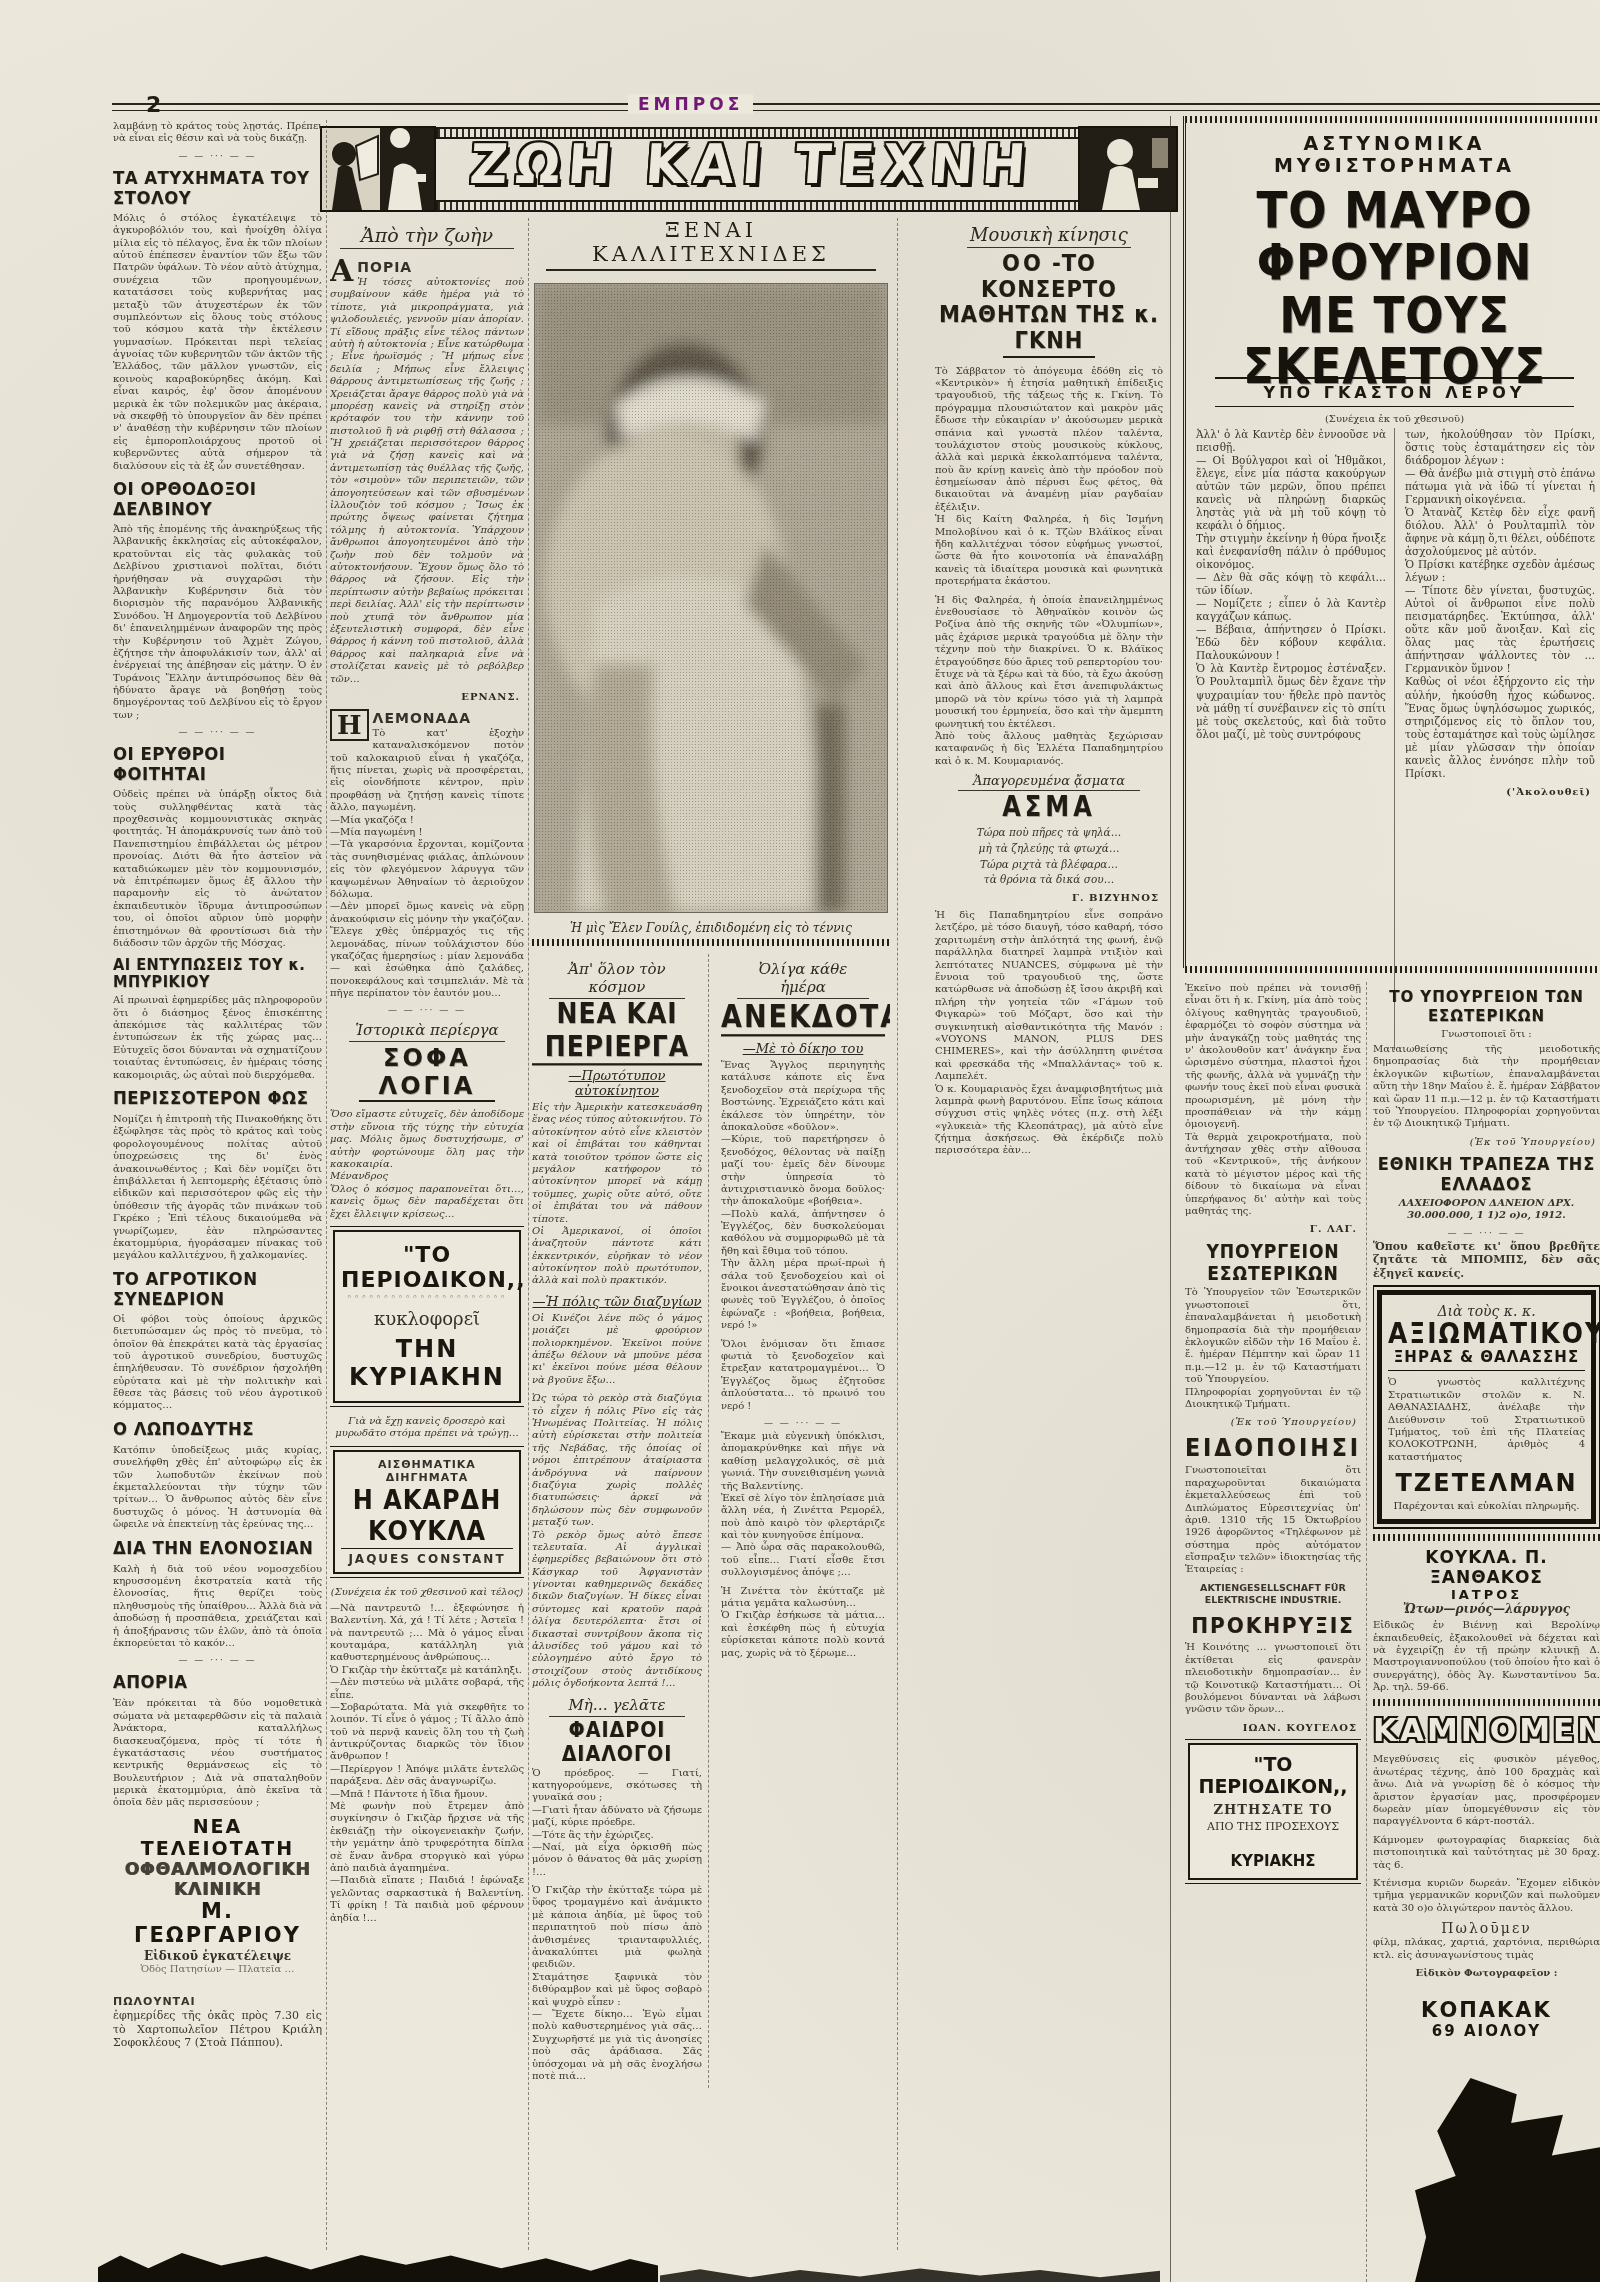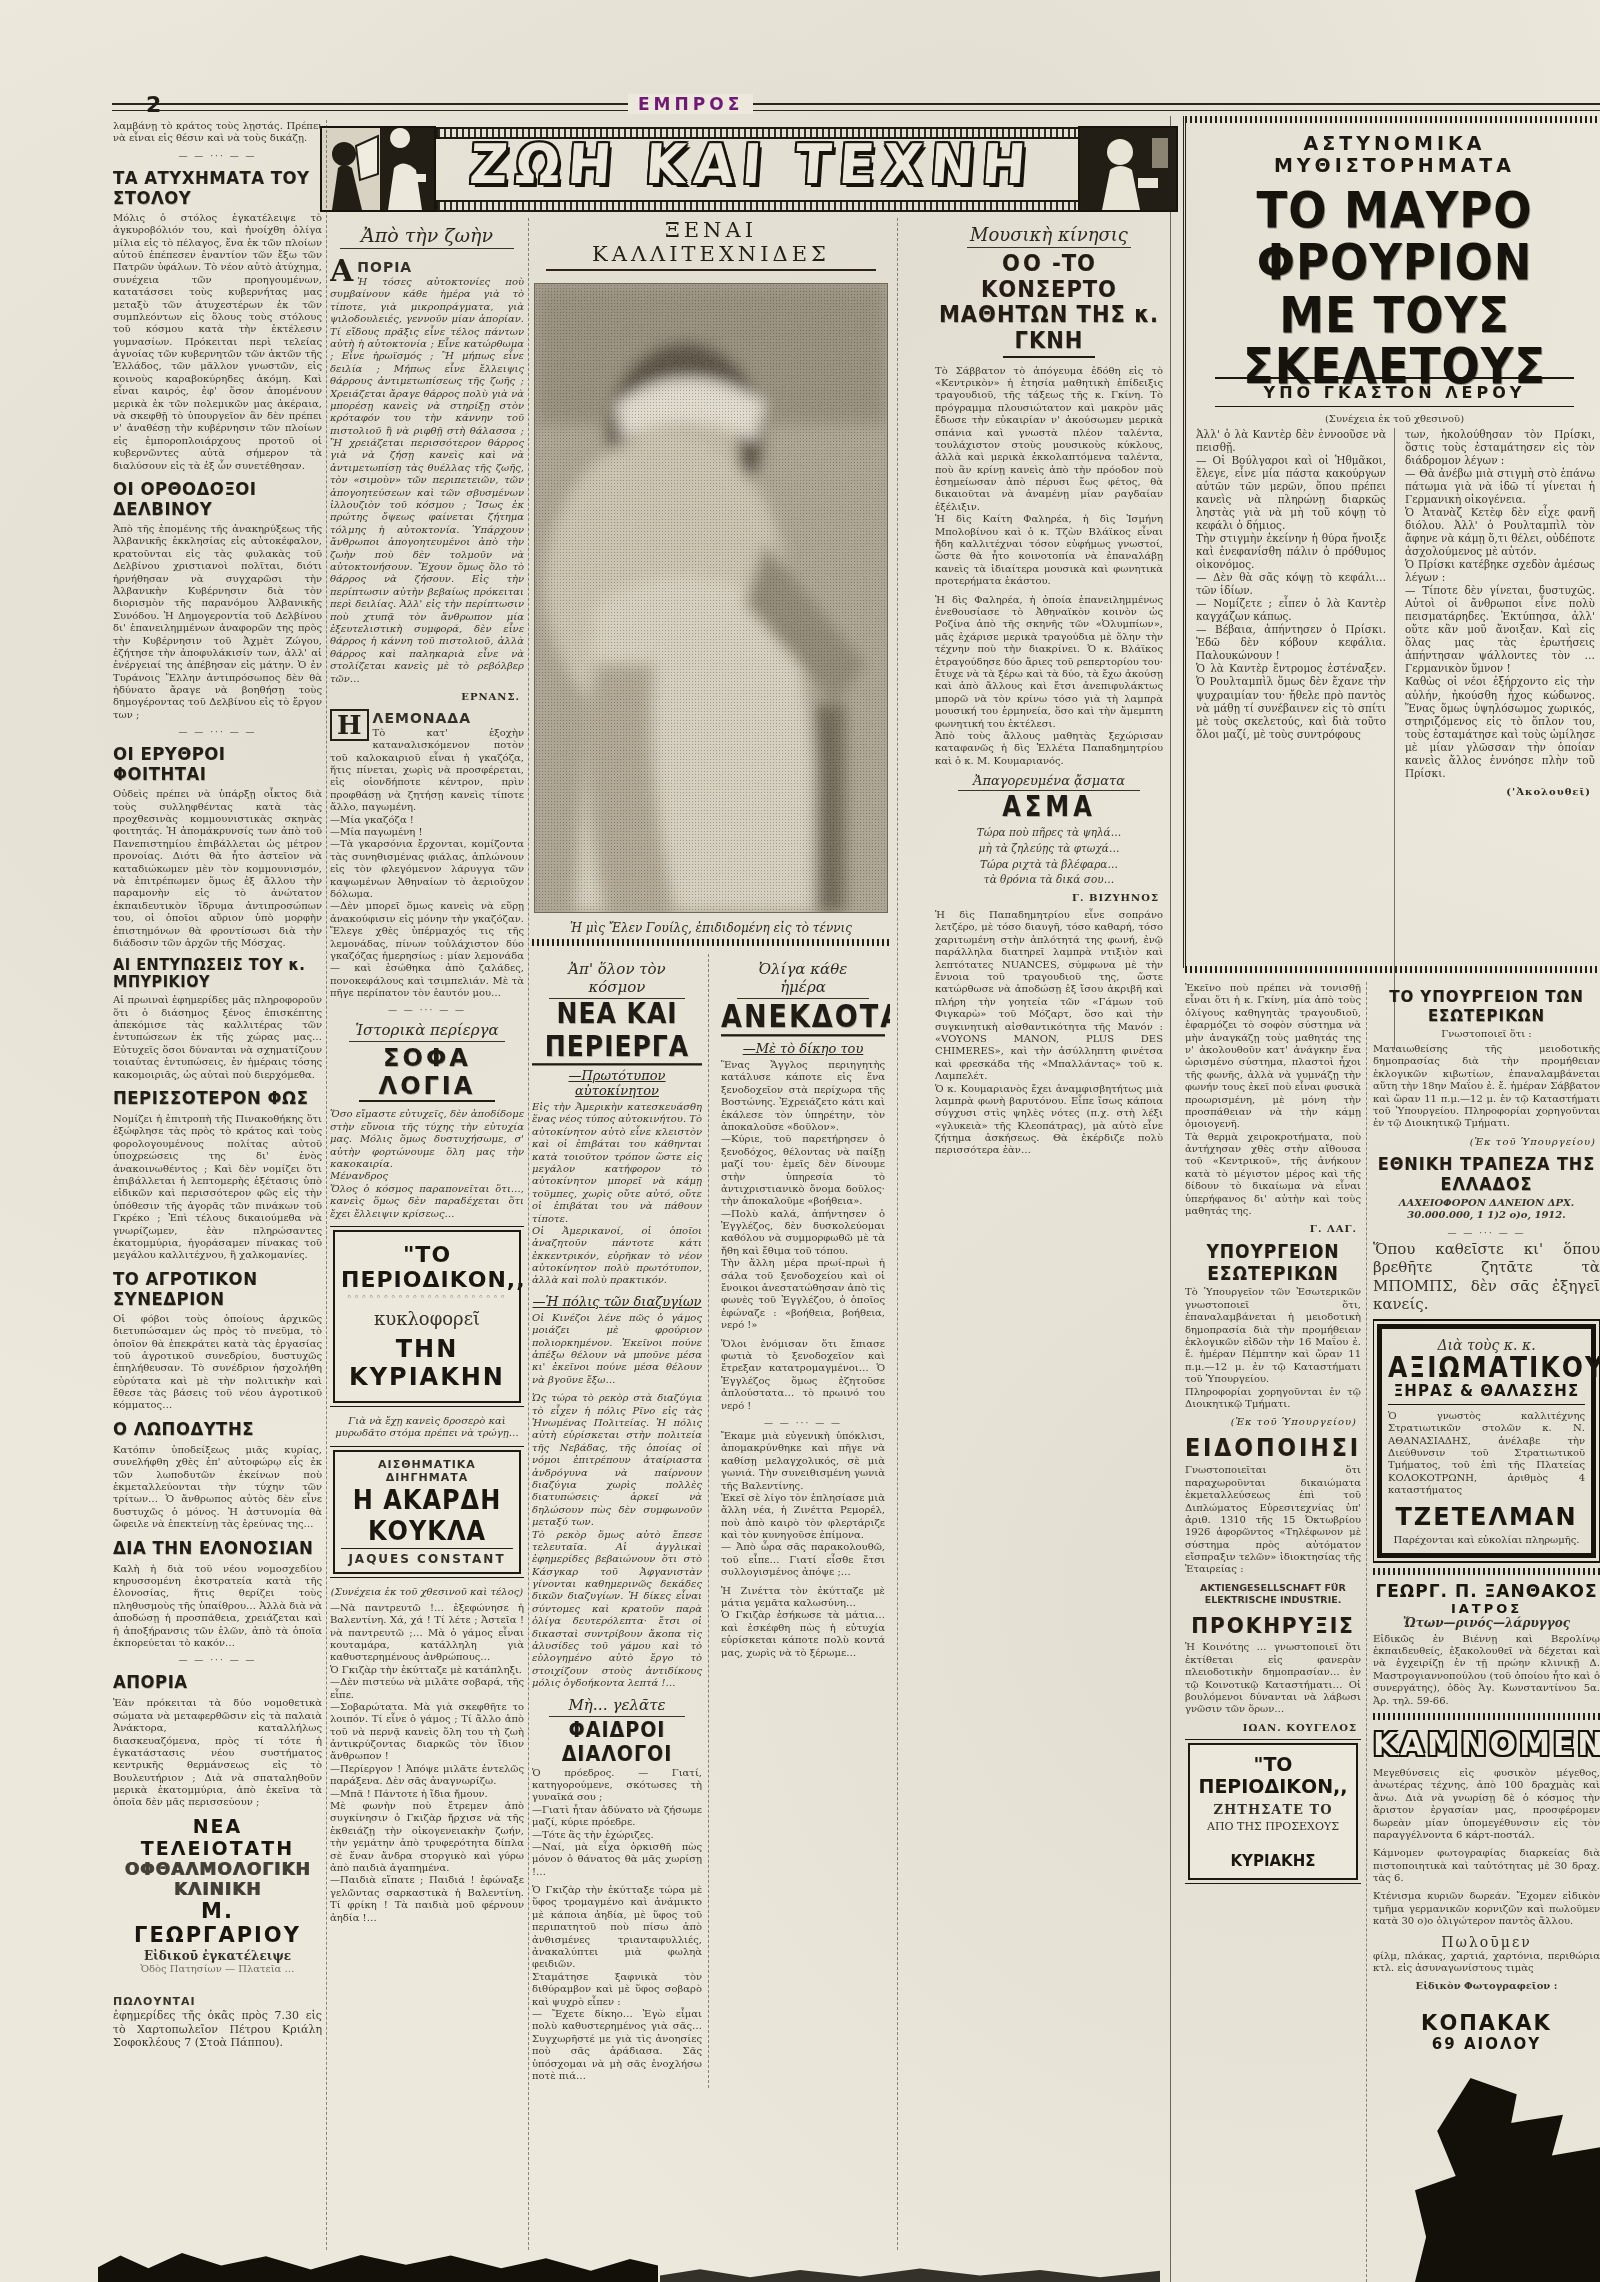--- a/index.html
+++ b/index.html
@@ -339,32 +339,32 @@
   </div>
 
   <div class="col" style="left:1373px;top:980px;width:227px;height:1302px;">
     <div class="noticehead" style="font-size:15px;">ΤΟ ΥΠΟΥΡΓΕΙΟΝ ΤΩΝ ΕΣΩΤΕΡΙΚΩΝ</div>
     <div class="smallcenter">Γνωστοποιεῖ ὅτι :</div>
     <p class="bd" style="margin-top:4px;">Ματαιωθείσης τῆς μειοδοτικῆς δημοπρασίας διὰ τὴν προμήθειαν ἐκλογικῶν κιβωτίων, ἐπαναλαμβάνεται αὕτη τὴν 18ην Μαΐου ἐ. ἔ. ἡμέραν Σάββατον καὶ ὥραν 11 π.μ.—12 μ. ἐν τῷ Καταστήματι τοῦ Ὑπουργείου. Πληροφορίαι χορηγοῦνται ἐν τῷ Διοικητικῷ Τμήματι.</p>
     <div class="sig" style="font-weight:normal;font-style:italic;">(Ἐκ τοῦ Ὑπουργείου)</div>
     <div class="noticehead" style="font-size:16px;letter-spacing:1px;">ΕΘΝΙΚΗ ΤΡΑΠΕΖΑ ΤΗΣ ΕΛΛΑΔΟΣ</div>
     <p class="bd bdi" style="text-align:center;font-weight:bold;">ΛΑΧΕΙΟΦΟΡΟΝ ΔΑΝΕΙΟΝ ΔΡΧ. 30.000.000, 1 1)2 ο)ο, 1912.</p>
     <div class="sep"></div>
-    <p class="bd" style="font-size:15px;">Ὅπου καθεῖστε κι' ὅπου βρεθῆτε ζητᾶτε τὰ ΜΠΟΜΠΣ, δὲν σᾶς ἐξηγεῖ κανείς.</p>
+    <p class="bd" style="font-size:11px;font-weight:bold;">Ὅπου καθεῖστε κι' ὅπου βρεθῆτε ζητᾶτε τὰ ΜΠΟΜΠΣ, δὲν σᾶς ἐξηγεῖ κανείς.</p>
     <div style="border:5px solid #17130c;outline:2px solid #17130c;outline-offset:3px;padding:8px 6px;text-align:center;margin:10px 4px;">
       <div class="bdi" style="font-size:14px;">Διὰ τοὺς κ. κ.</div>
       <div class="adbig" style="font-size:25px;letter-spacing:2px;transform:scaleY(1.1);">ΑΞΙΩΜΑΤΙΚΟΥΣ</div>
       <div class="adbig" style="font-size:15px;letter-spacing:1px;border-bottom:1px solid #17130c;padding-bottom:4px;margin-bottom:5px;">ΞΗΡΑΣ &amp; ΘΑΛΑΣΣΗΣ</div>
       <p class="bd" style="text-align:justify;">Ὁ γνωστὸς καλλιτέχνης Στρατιωτικῶν στολῶν κ. Ν. ΑΘΑΝΑΣΙΑΔΗΣ, ἀνέλαβε τὴν Διεύθυνσιν τοῦ Στρατιωτικοῦ Τμήματος, τοῦ ἐπὶ τῆς Πλατείας ΚΟΛΟΚΟΤΡΩΝΗ, ἀριθμὸς 4 καταστήματος</p>
       <div class="adbig" style="font-size:24px;letter-spacing:2px;">ΤΖΕΤΕΛΜΑΝ</div>
       <div style="font-size:10px;margin-top:3px;">Παρέχονται καὶ εὐκολίαι πληρωμῆς.</div>
     </div>
     <div class="hatch" style="position:relative;width:100%;margin:2px 0 6px 0;"></div>
     <div style="text-align:center;">
-      <div class="adbig" style="font-size:17px;letter-spacing:1px;">ΓΕΩΡΓ. Π. ΞΑΝΘΑΚΟΣ</div>
+      <div class="adbig" style="font-size:17px;letter-spacing:1px;">ΚΟΥΚΛΑ. Π. ΞΑΝΘΑΚΟΣ</div>
       <div class="adbig" style="font-size:13px;letter-spacing:3px;">ΙΑΤΡΟΣ</div>
       <div class="bdi" style="font-size:12px;font-weight:bold;">Ὤτων—ρινός—λάρυγγος</div>
       <p class="bd" style="text-align:justify;margin-top:3px;">Εἰδικῶς ἐν Βιέννῃ καὶ Βερολίνῳ ἐκπαιδευθείς, ἐξακολουθεῖ νὰ δέχεται καὶ νὰ ἐγχειρίζῃ ἐν τῇ πρώην κλινικῇ Δ. Μαστρογιαννοπούλου (τοῦ ὁποίου ἦτο καὶ ὁ συνεργάτης), ὁδὸς Ἁγ. Κωνσταντίνου 5α. Ἀρ. τηλ. 59-66.</p>
     </div>
     <div class="hatch" style="position:relative;width:100%;margin:2px 0 6px 0;"></div>
     <div>
       <div class="adbig" style="font-size:31px;letter-spacing:3px;text-align:center;color:#ece8dc;text-shadow:-2px -2px 0 #17130c,2px -2px 0 #17130c,-2px 2px 0 #17130c,2px 2px 0 #17130c,0 2px 0 #17130c,0 -2px 0 #17130c;">ΚΑΜΝΟΜΕΝ</div>
       <p class="bd" style="margin-top:5px;">Μεγεθύνσεις εἰς φυσικὸν μέγεθος, ἀνωτέρας τέχνης, ἀπὸ 100 δραχμὰς καὶ ἄνω. Διὰ νὰ γνωρίσῃ δὲ ὁ κόσμος τὴν ἄριστον ἐργασίαν μας, προσφέρομεν δωρεὰν μίαν ὑπομεγέθυνσιν εἰς τὸν παραγγέλνοντα 6 κάρτ-ποστάλ.</p>
       <p class="bd">Κάμνομεν φωτογραφίας διαρκείας διὰ πιστοποιητικὰ καὶ ταὐτότητας μὲ 30 δραχ. τὰς 6.</p>
       <p class="bd">Κτένισμα κυριῶν δωρεάν. Ἔχομεν εἰδικὸν τμῆμα γερμανικῶν κορνιζῶν καὶ πωλοῦμεν κατὰ 30 ο)ο ὀλιγώτερον παντὸς ἄλλου.</p>

